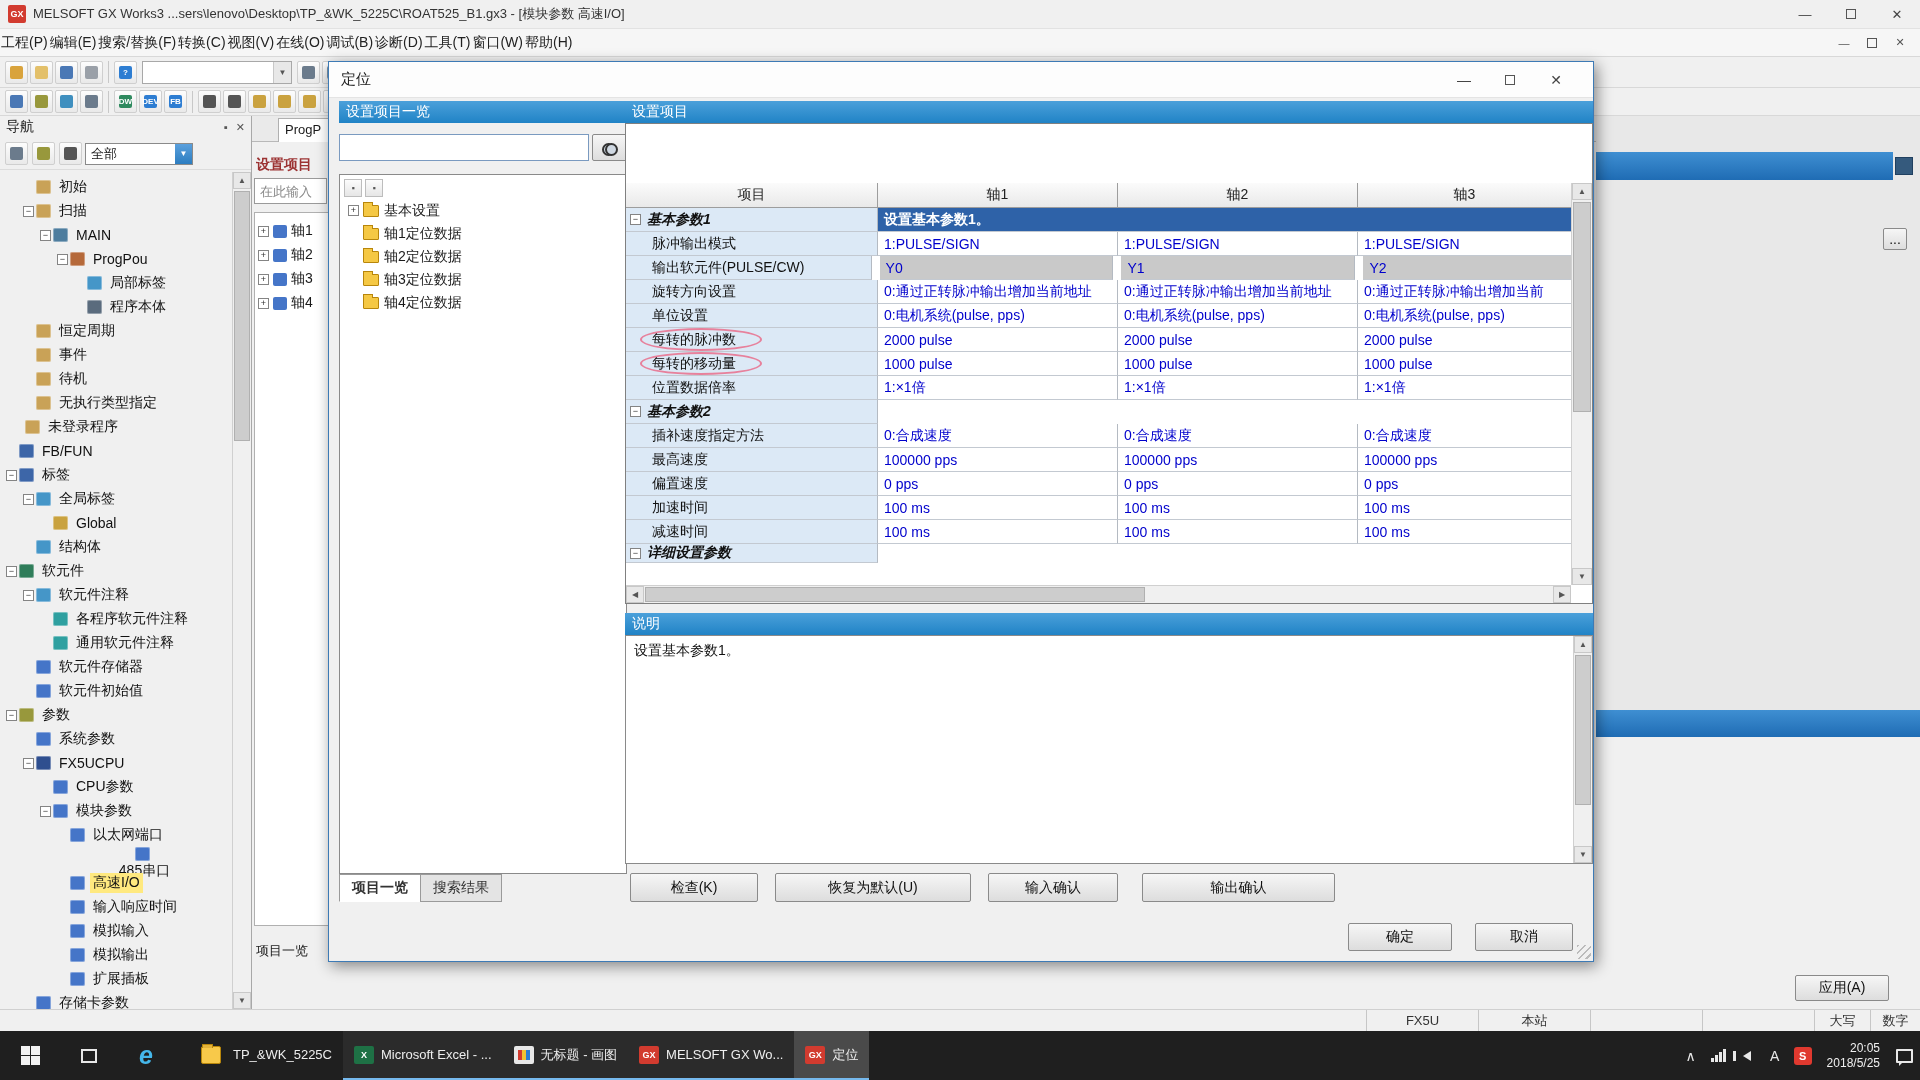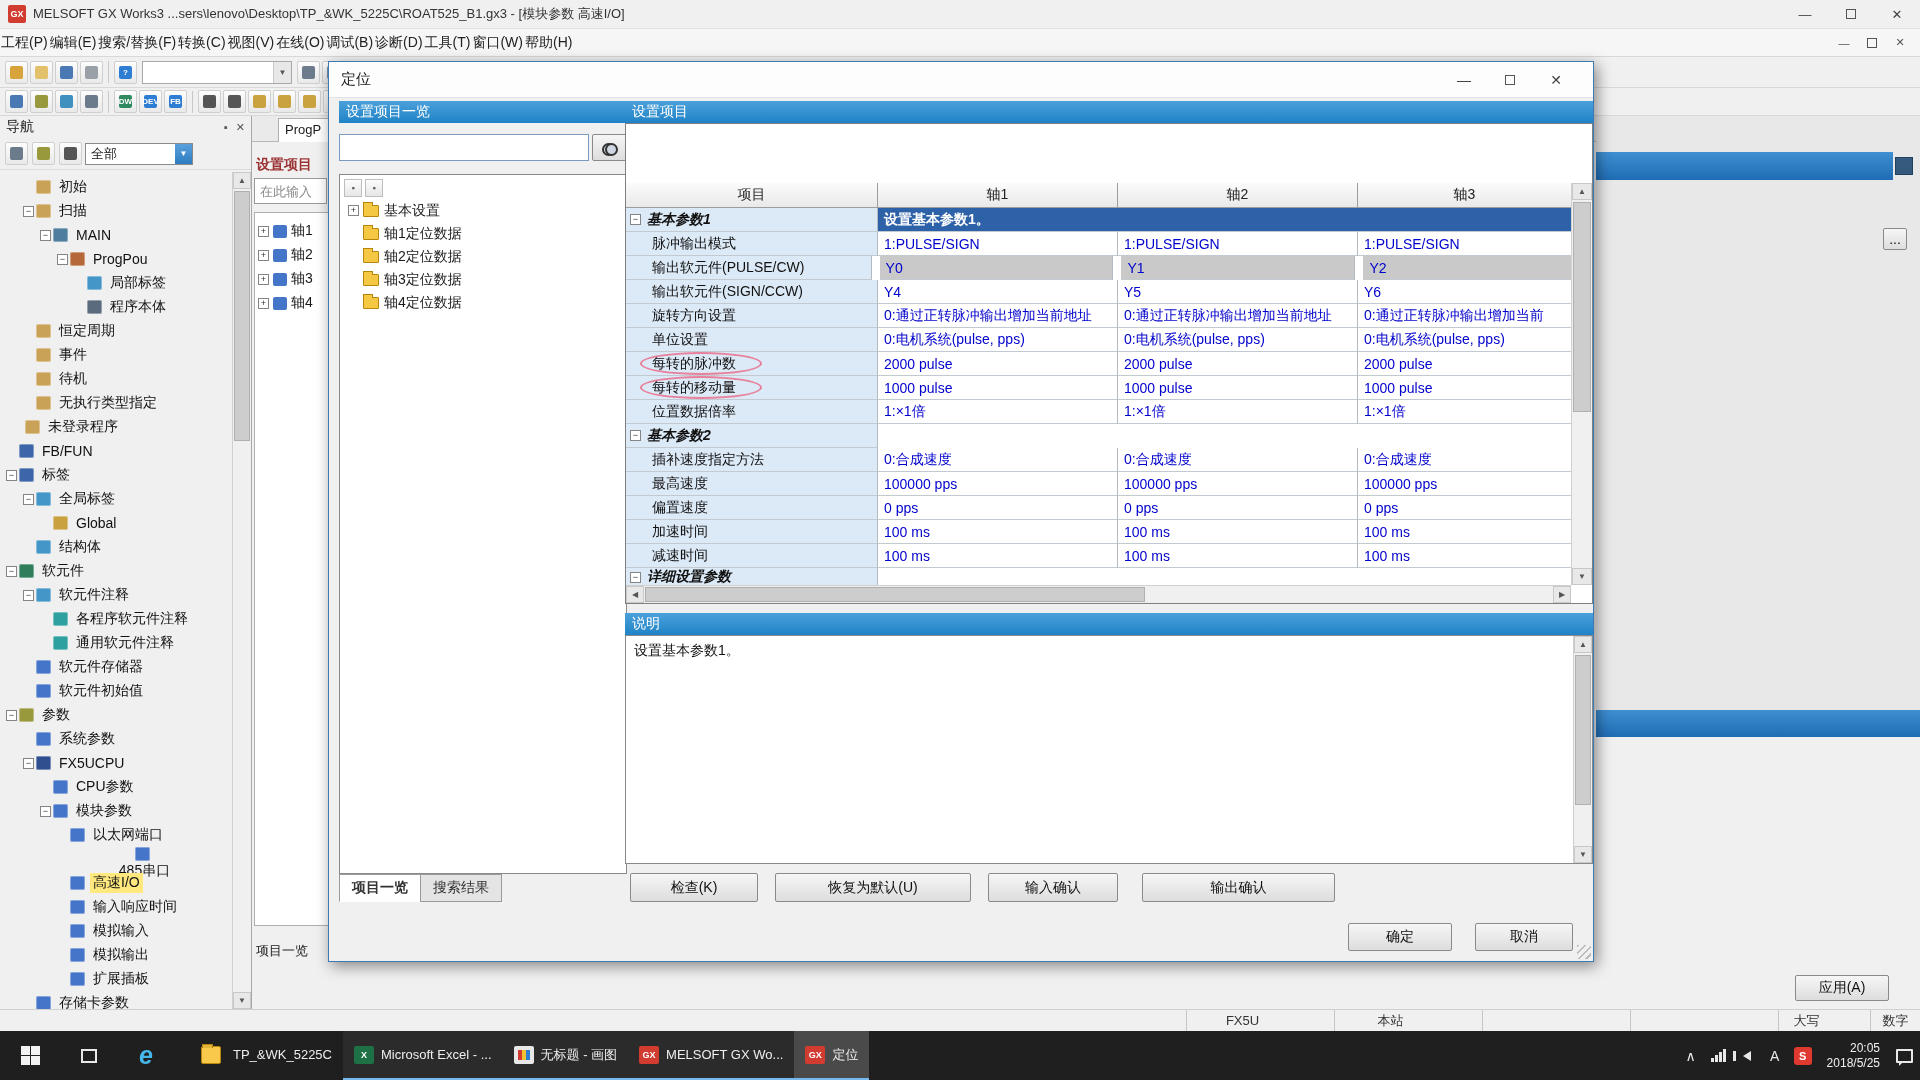--- a/index.html
+++ b/index.html
@@ -70,21 +70,21 @@
   #bg-bar1-ico { position:absolute; left:1643px; top:41px; width:18px; height:18px; background:#355a7d; border:1px solid #204060; }
   #bg-bar2 { left:1344px; top:594px; width:324px; height:27px; }
   #bg-lower { position:absolute; left:1344px; top:621px; width:324px; height:272px; background:#f0f0f0; }
   #bg-browse { position:absolute; left:1631px; top:112px; width:24px; height:22px; }
   #bg-apply { position:absolute; left:1543px; top:859px; width:94px; height:26px; }
 
   .btn3d { background:linear-gradient(#f6f6f6,#dddddd); border:1px solid #8a8a8a; border-radius:2px; font-size:14px; color:#111; display:flex; align-items:center; justify-content:center; }
 
   
   #status-bar { position:absolute; left:0; top:1009px; width:1920px; height:22px; background:#f0f0f0; border-top:1px solid #d0d0d0; display:flex; align-items:stretch; }
-  .status-seg { border-left:1px solid #c6c6c6; display:flex; align-items:center; justify-content:center; font-size:13px; color:#333; overflow:hidden; white-space:nowrap;margin-left:36px; }
+  .status-seg { border-left:1px solid #c6c6c6; display:flex; align-items:center; justify-content:center; font-size:13px; color:#333; overflow:hidden; white-space:nowrap; }
   .status-seg.flex { flex:1; border-left:none; }
 
   
   #dialog { position:absolute; left:328px; top:61px; width:1266px; height:901px; background:#f0f0f0; border:1px solid #3d7ab5; box-shadow:3px 4px 14px rgba(0,0,0,.45); z-index:10; }
   #dlg-titlebar { position:absolute; left:0; top:0; width:100%; height:36px; background:#fdfdfd; border-bottom:1px solid #e4e4e4; display:flex; align-items:center; }
   #dlg-title { font-size:15px; margin-left:12px; color:#222; }
   .dlg-controls { margin-left:auto; display:flex; margin-right:14px; }
   .dlg-wbtn { width:46px; height:30px; display:flex; align-items:center; justify-content:center; color:#444; font-size:14px; }
   .blue-hdr { position:absolute; height:22px; background:linear-gradient(#4ba0da,#2083c6); color:#fff; font-size:14px; padding:2px 7px; overflow:hidden; white-space:nowrap; }
   #dlg-left-hdr { left:10px; top:39px; width:288px; }
@@ -661,28 +661,20 @@
           <div class="trow">
             <div class="tcell item col0">
               <div class="item-label">输出软元件(PULSE/CW)</div>
             </div>
             <div class="tcell val col1 graybg">Y0</div>
             <div class="tcell val col2 graybg">Y1</div>
             <div class="tcell val col3 graybg">Y2</div>
           </div>
           <div class="trow">
             <div class="tcell item col0">
-              <div class="item-label">输出软元件(SIGN/CCW)</div>
-            </div>
-            <div class="tcell val col1">Y4</div>
-            <div class="tcell val col2">Y5</div>
-            <div class="tcell val col3">Y6</div>
-          </div>
-          <div class="trow">
-            <div class="tcell item col0">
               <div class="item-label">旋转方向设置</div>
             </div>
             <div class="tcell val col1">0:通过正转脉冲输出增加当前地址</div>
             <div class="tcell val col2">0:通过正转脉冲输出增加当前地址</div>
             <div class="tcell val col3">0:通过正转脉冲输出增加当前</div>
           </div>
           <div class="trow">
             <div class="tcell item col0">
               <div class="item-label">单位设置</div>
             </div>

